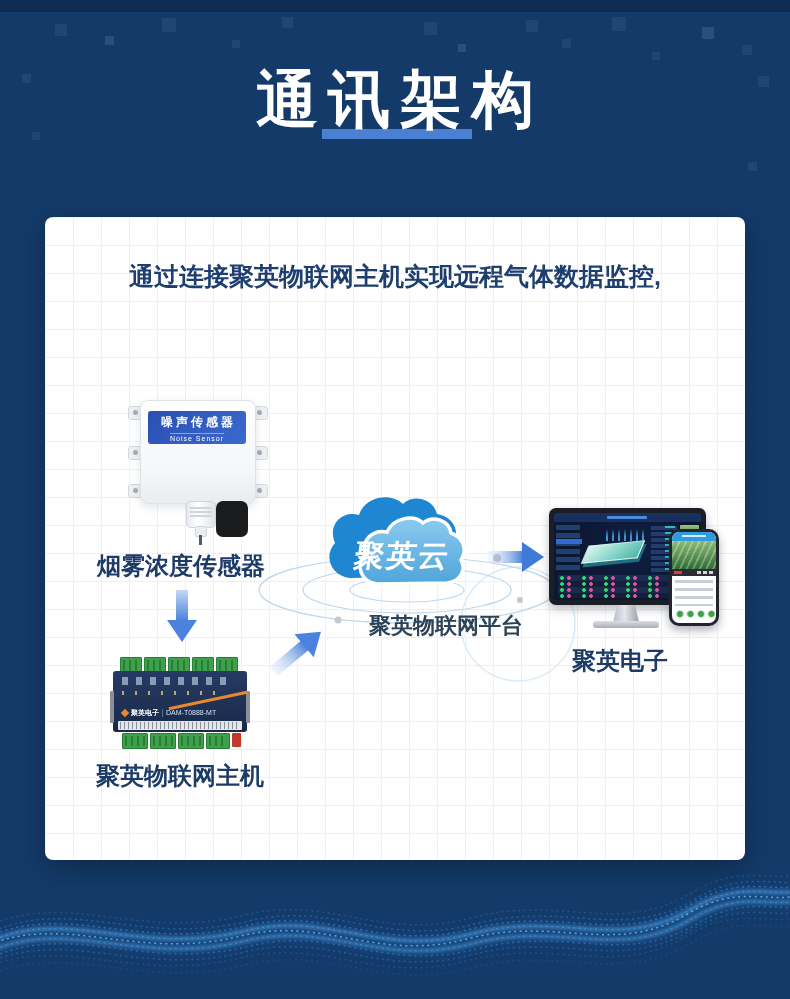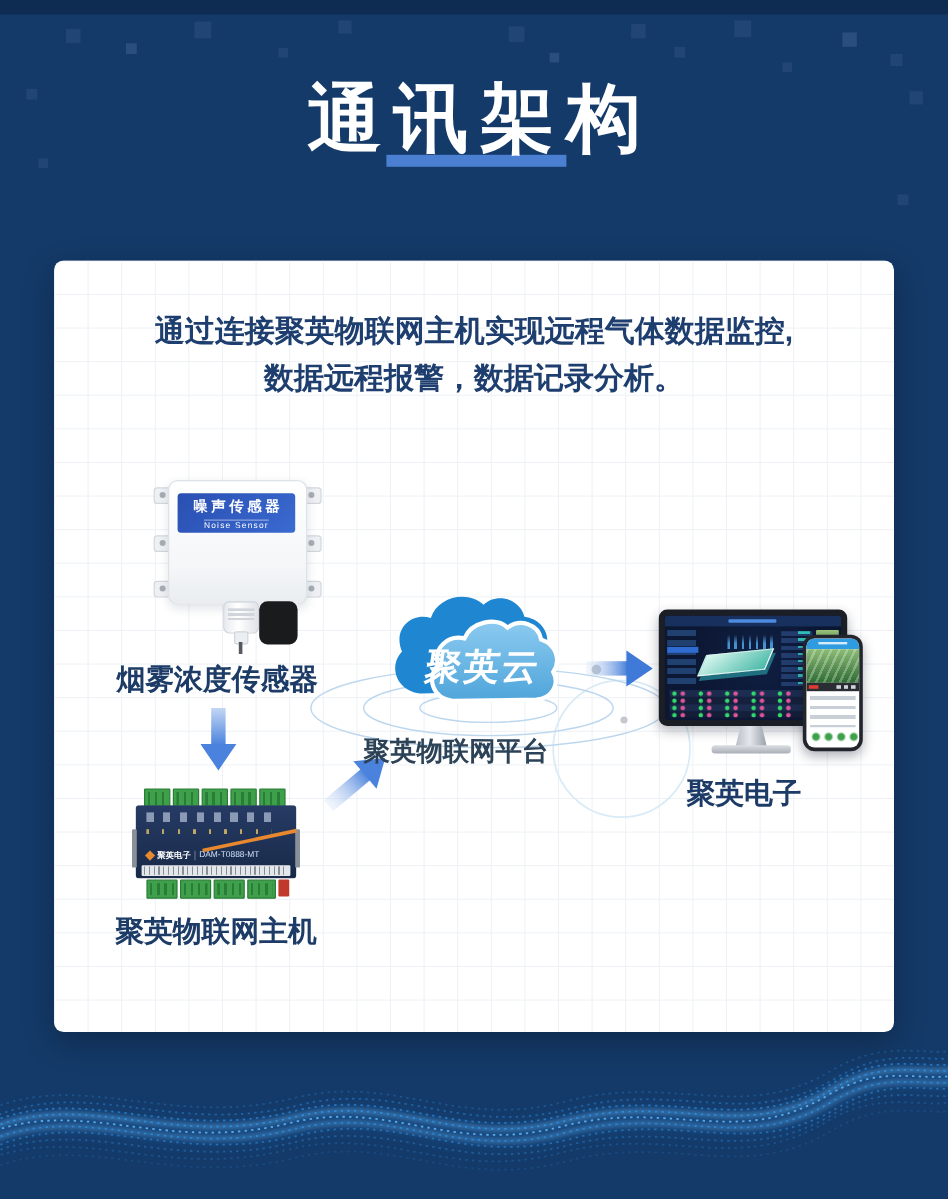--- a/index.html
+++ b/index.html
@@ -62,21 +62,21 @@
   .host .divider{width:1px;height:8px;background:#5a6f94;}
   .host .model{color:#cfe0f5;font-size:7px;white-space:nowrap;}
   .host .pins{position:absolute;left:8px;top:64px;width:124px;height:9px;background:#e3e7ec;border-radius:1px;}
   .host .pins::after{content:"";position:absolute;inset:1px 2px;opacity:.75;
         background:repeating-linear-gradient(90deg,#6a7077 0 1px,transparent 1px 4px);}
   .host .red{position:absolute;left:122px;top:76px;width:9px;height:14px;background:#c0392b;border-radius:1px;}
   
   .arrow-diag{position:absolute;left:221px;top:417px;transform:rotate(-40deg);}
   
   .cloud-svg{position:absolute;left:210px;top:265px;}
-  .cloud-caption{position:absolute;left:258px;top:394px;width:220px;text-align:left;
+  .cloud-caption{position:absolute;left:258px;top:394px;width:220px;text-align:right;
         color:#2c4257;font-size:22px;font-weight:600;}
   
   .arrow-right{position:absolute;left:443px;top:323px;}
   
   .deco-circle{position:absolute;left:415px;top:349px;}
   
   .monitor{position:absolute;left:504px;top:291px;width:157px;height:122px;}
   .bezel{position:absolute;left:0;top:0;width:157px;height:97px;background:#1b1e24;border-radius:7px;
          box-shadow:0 4px 10px rgba(20,30,50,.3);}
   .screen{position:absolute;left:5px;top:5px;width:147px;height:87px;border-radius:3px;overflow:hidden;
@@ -160,21 +160,20 @@
 
   <div class="title-wrap">
     <span class="title">通讯架构</span>
   </div>
   <div class="title-underline"></div>
 
   <div class="card">
 
     <div class="desc">
       <div>通过连接聚英物联网主机实现远程气体数据监控,</div>
-      <div>数据远程报警，数据记录分析。</div>
     </div>
 
     <div class="sensor">
       <span class="ear" style="left:6px;top:8px"></span>
       <span class="ear" style="left:6px;top:48px"></span>
       <span class="ear" style="left:6px;top:86px"></span>
       <span class="ear" style="left:130px;top:8px"></span>
       <span class="ear" style="left:130px;top:48px"></span>
       <span class="ear" style="left:130px;top:86px"></span>
       <div class="body"></div>

